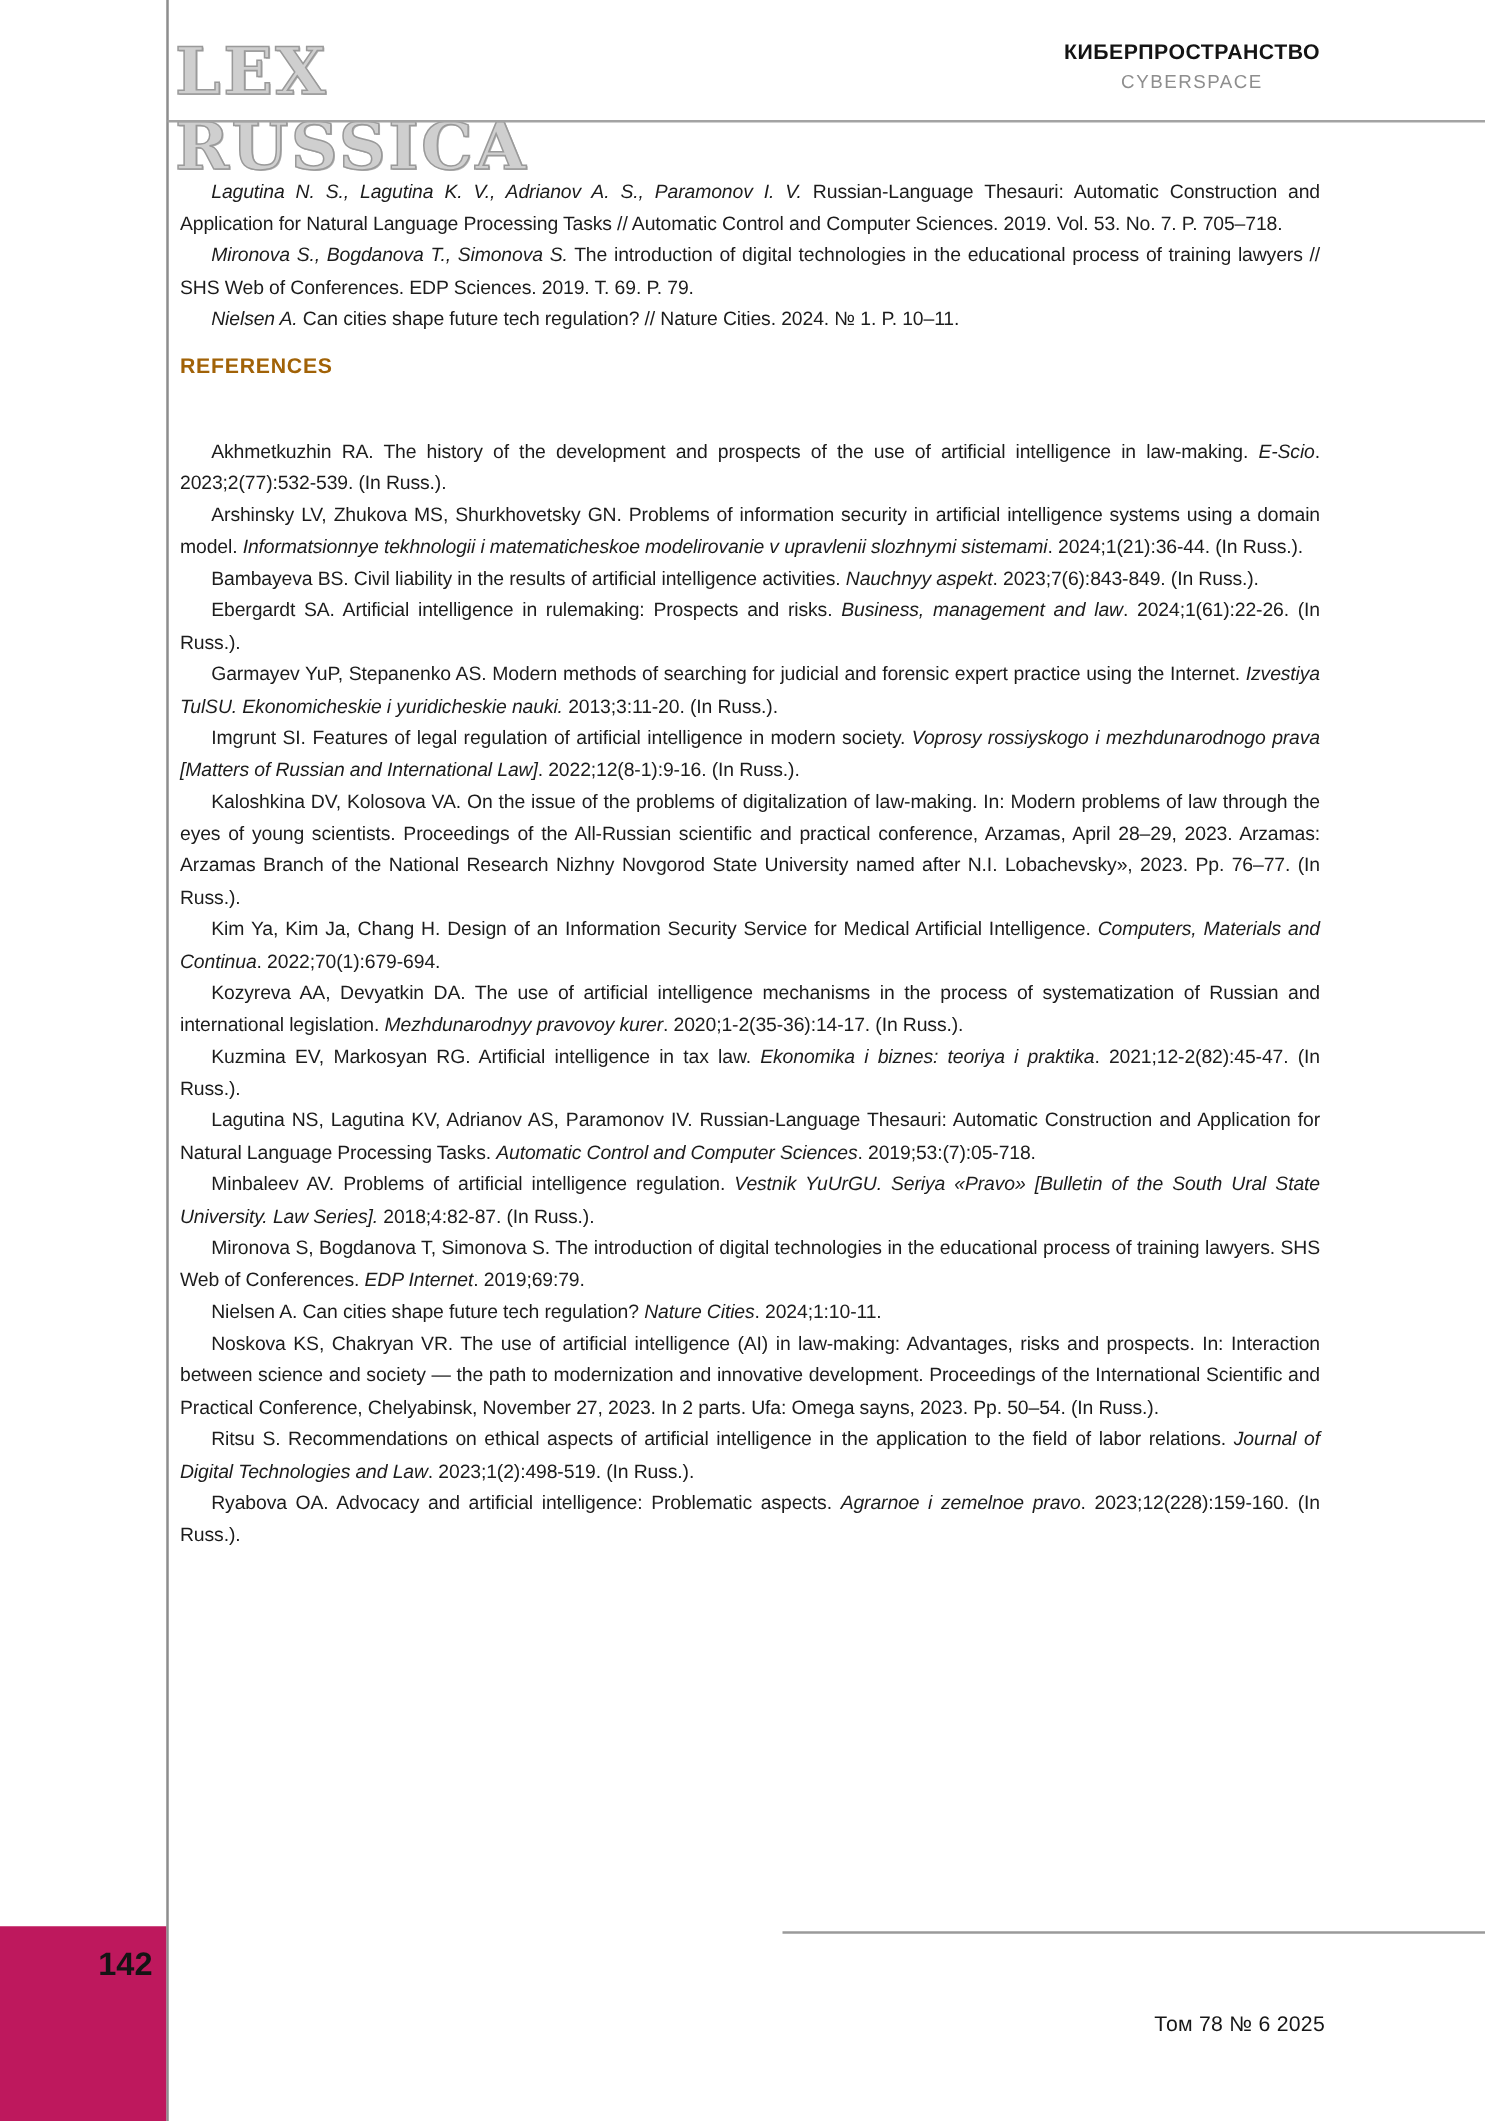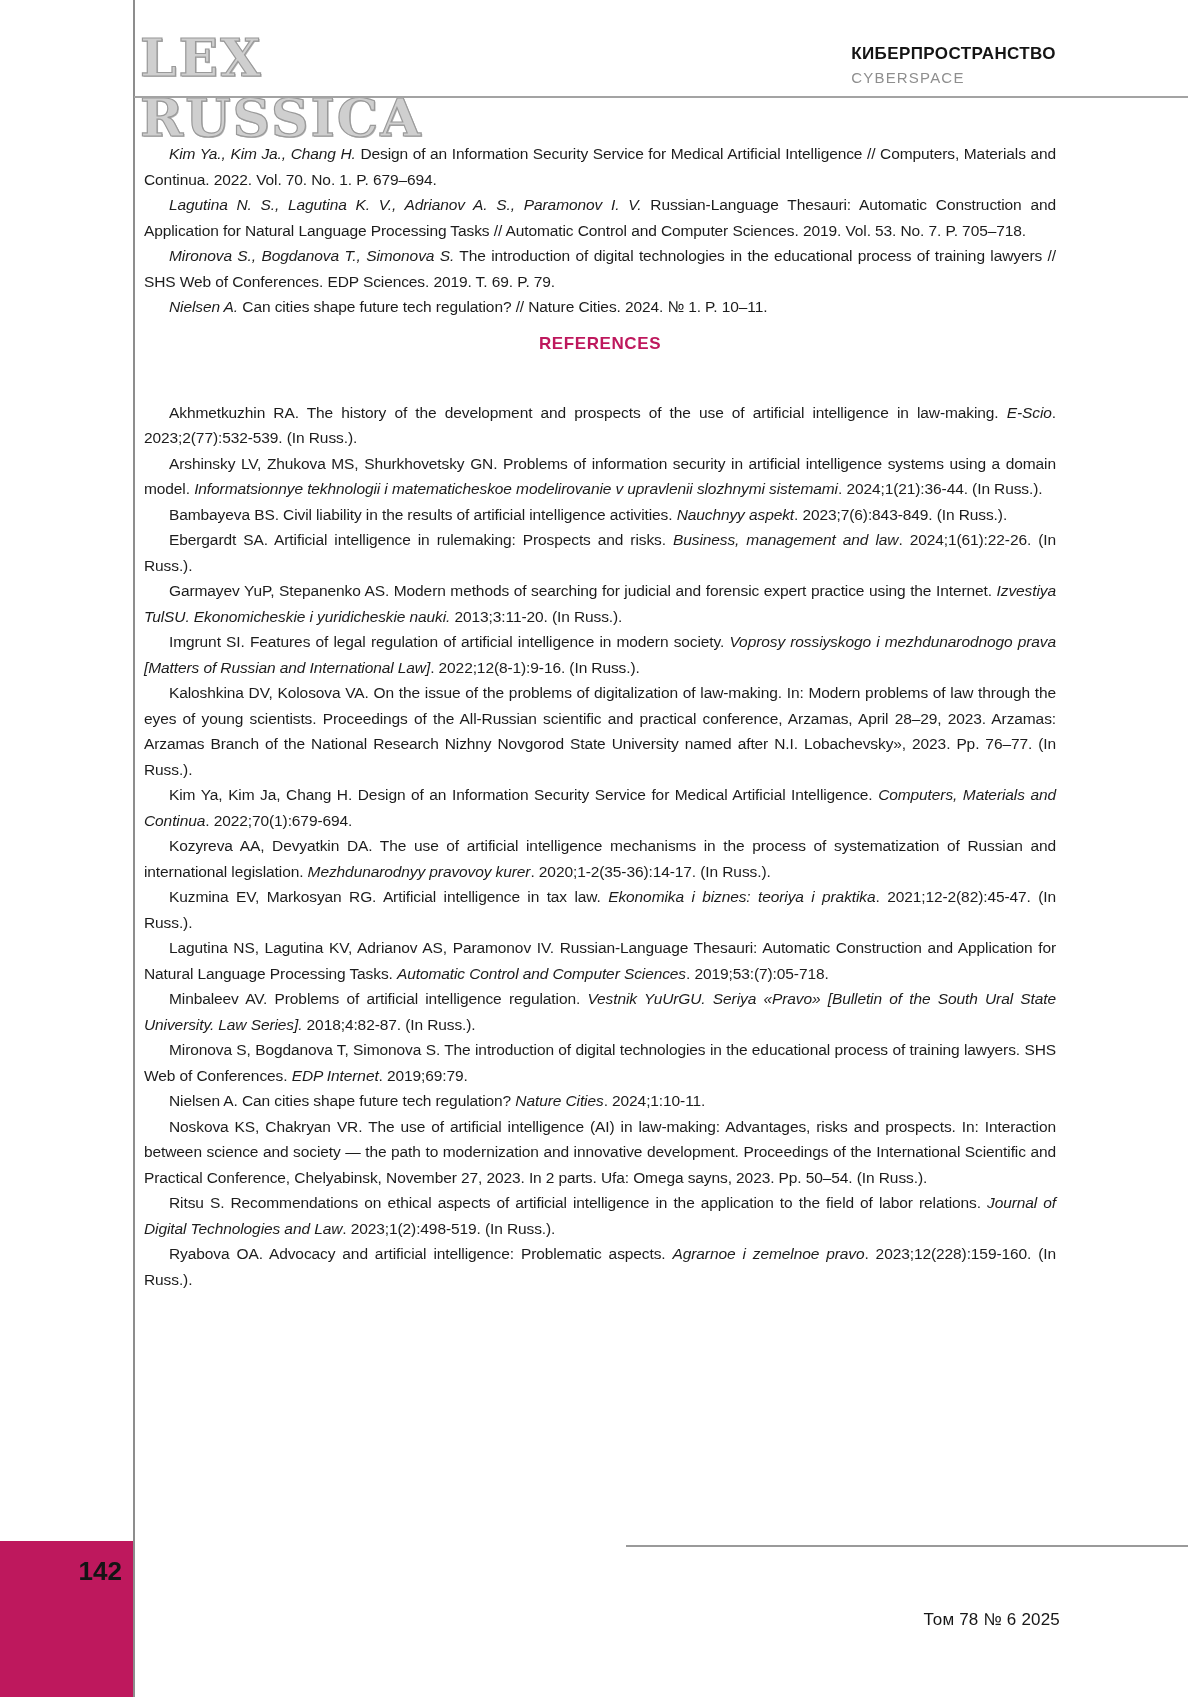--- a/index.html
+++ b/index.html
@@ -12,42 +12,42 @@
   }
   
   .logo {
     position:absolute; left:140px; top:28px; width:300px;
     font-family:"DejaVu Serif", serif; font-weight:bold; font-size:52px; line-height:60px;
     color:#cfcfcf; letter-spacing:2px;
     -webkit-text-stroke:1.2px #9a9a9a;
     text-shadow:1px 1px 0 #b5b5b5;
   }
   .header-right {
-    position:absolute; right:144px; top:44px; text-align:left;
+    position:absolute; right:144px; top:32px; text-align:center;
   }
   .header-right .ru {
     font-size:17px; font-weight:bold; letter-spacing:0.4px; color:#141414;
   }
   .header-right .en {
     font-size:15px; letter-spacing:1.2px; color:#8e8e8e; margin-top:5px;
   }
   .header-rule {
     position:absolute; left:134px; top:96px; width:1054px; height:2px; background:#a3a3a3;
   }
   
   .content {
     position:absolute; left:144px; top:141px; width:912px;
   }
   p.entry {
     margin:0; text-align:justify; text-indent:25px;
     font-size:15.5px; line-height:25.5px; letter-spacing:-0.1px;
   }
   .refs-heading {
-    margin:14px 0 46px 0; text-align:center;
-    font-size:17px; font-weight:bold; letter-spacing:0.6px; color:#be185d;
+    margin:14px 0 46px 0; 
+    font-size:17px; font-weight:bold; letter-spacing:0.6px; color:#a16207;
   }
   
   .footer-rule {
     position:absolute; left:626px; top:1545px; width:562px; height:2px; background:#9a9a9a;
   }
   .volume-info {
     position:absolute; right:140px; top:1574px; font-size:17px; color:#161616; letter-spacing:0.2px;margin-top:36px;
   }
   .page-number-box {
     position:absolute; left:0; top:1541px; width:133px; height:199px; background:#be185d;
@@ -67,21 +67,20 @@
 
   <div class="header-right">
     <div class="ru">КИБЕРПРОСТРАНСТВО</div>
     <div class="en">CYBERSPACE</div>
   </div>
 
   <div class="header-rule"></div>
 
   <div class="content">
     <div>
-        <p class="entry"><i>Kim Ya., Kim Ja., Chang H.</i><span> Design of an Information Security Service for Medical Artificial Intelligence // Computers, Materials and Continua. 2022. Vol. 70. No. 1. P. 679–694.</span></p>
         <p class="entry"><i>Lagutina N. S., Lagutina K. V., Adrianov A. S., Paramonov I. V.</i><span> Russian-Language Thesauri: Automatic Construction and Application for Natural Language Processing Tasks // Automatic Control and Computer Sciences. 2019. Vol. 53. No. 7. P. 705–718.</span></p>
         <p class="entry"><i>Mironova S., Bogdanova T., Simonova S.</i><span> The introduction of digital technologies in the educational process of training lawyers // SHS Web of Conferences. EDP Sciences. 2019. T. 69. P. 79.</span></p>
         <p class="entry"><i>Nielsen A.</i><span> Can cities shape future tech regulation? // Nature Cities. 2024. № 1. P. 10–11.</span></p>
       </div>
 
     <h2 class="refs-heading">REFERENCES</h2>
 
     <div>
         <p class="entry"><span>Akhmetkuzhin RA. The history of the development and prospects of the use of artificial intelligence in law-making. </span><i>E-Scio</i><span>. 2023;2(77):532-539. (In Russ.).</span></p>
         <p class="entry"><span>Arshinsky LV, Zhukova MS, Shurkhovetsky GN. Problems of information security in artificial intelligence systems using a domain model. </span><i>Informatsionnye tekhnologii i matematicheskoe modelirovanie v upravlenii slozhnymi sistemami</i><span>. 2024;1(21):36-44. (In Russ.).</span></p>

